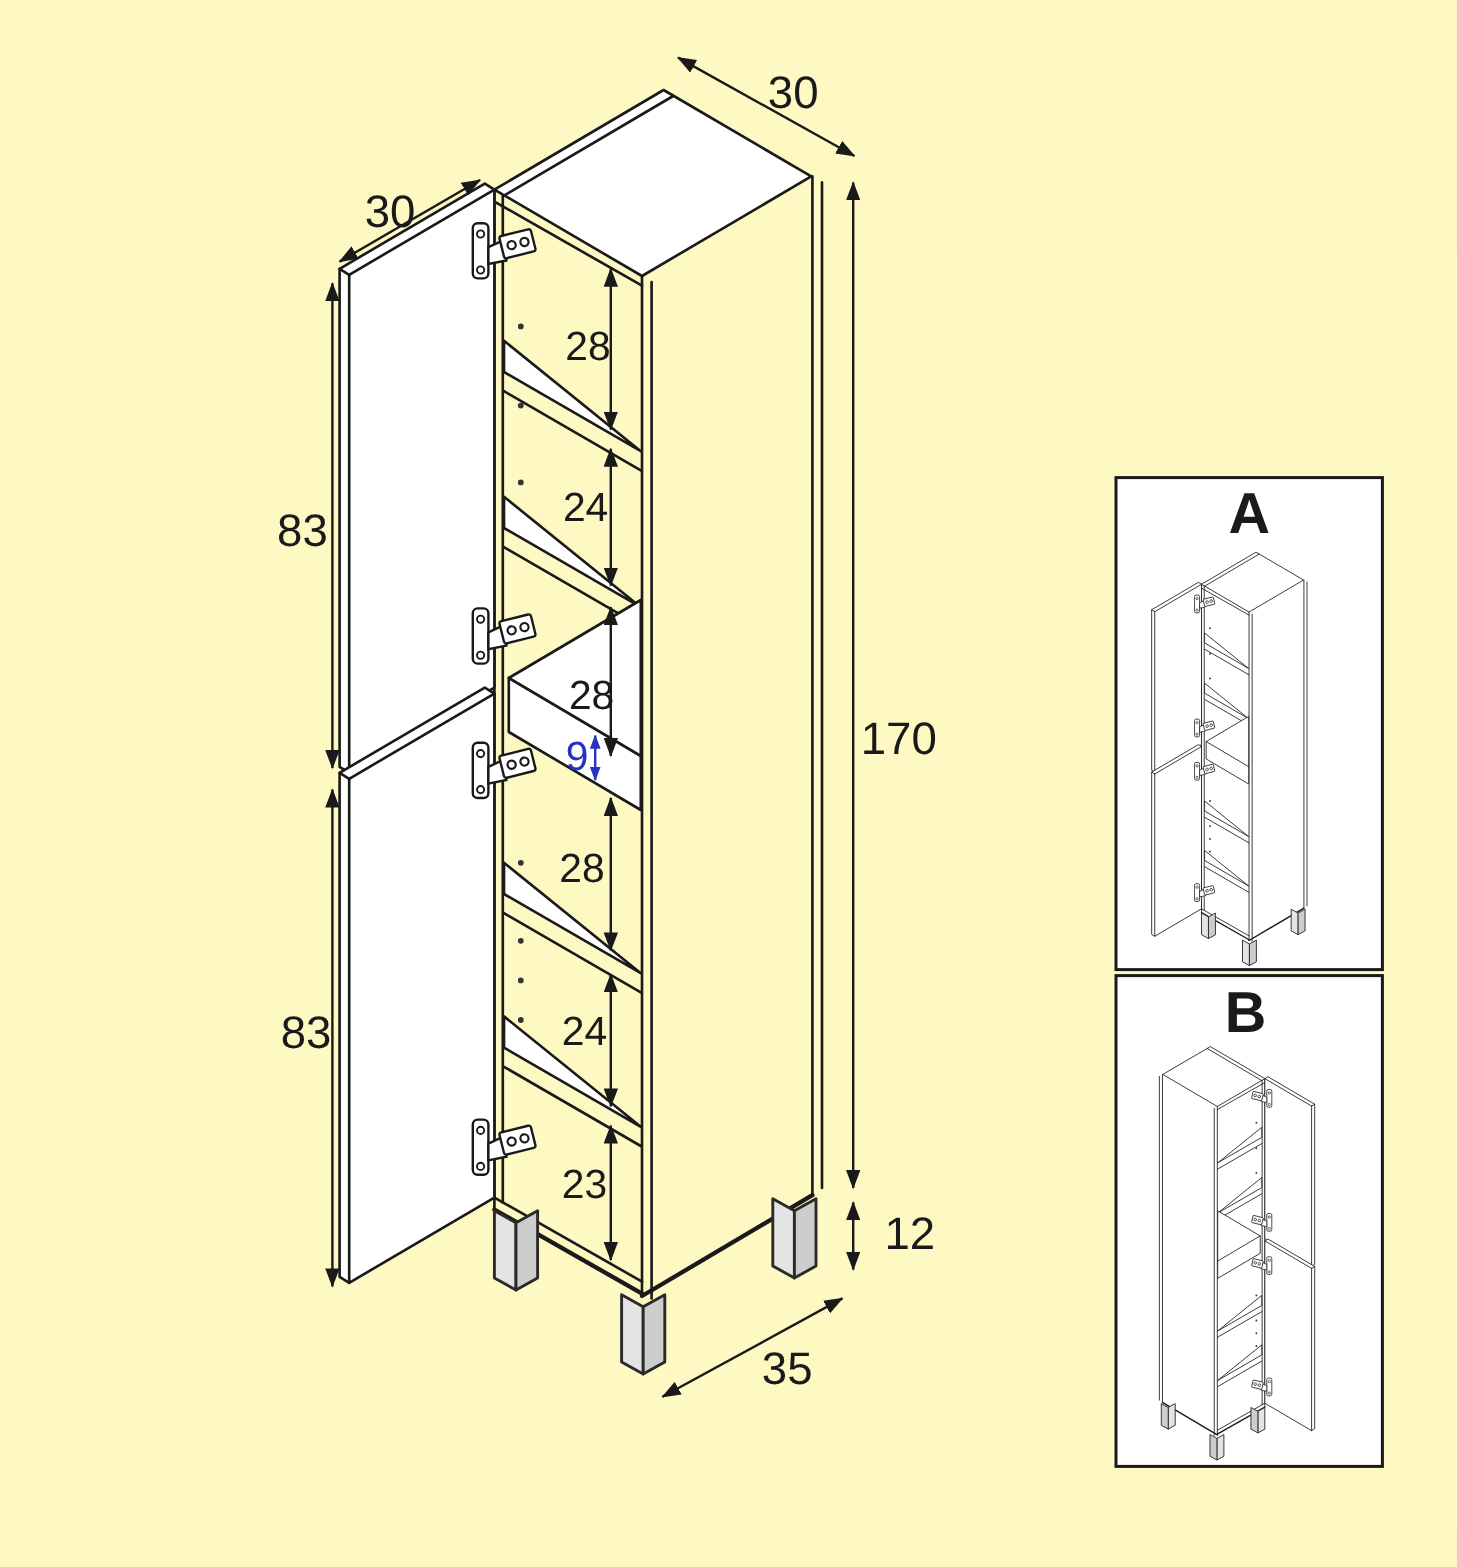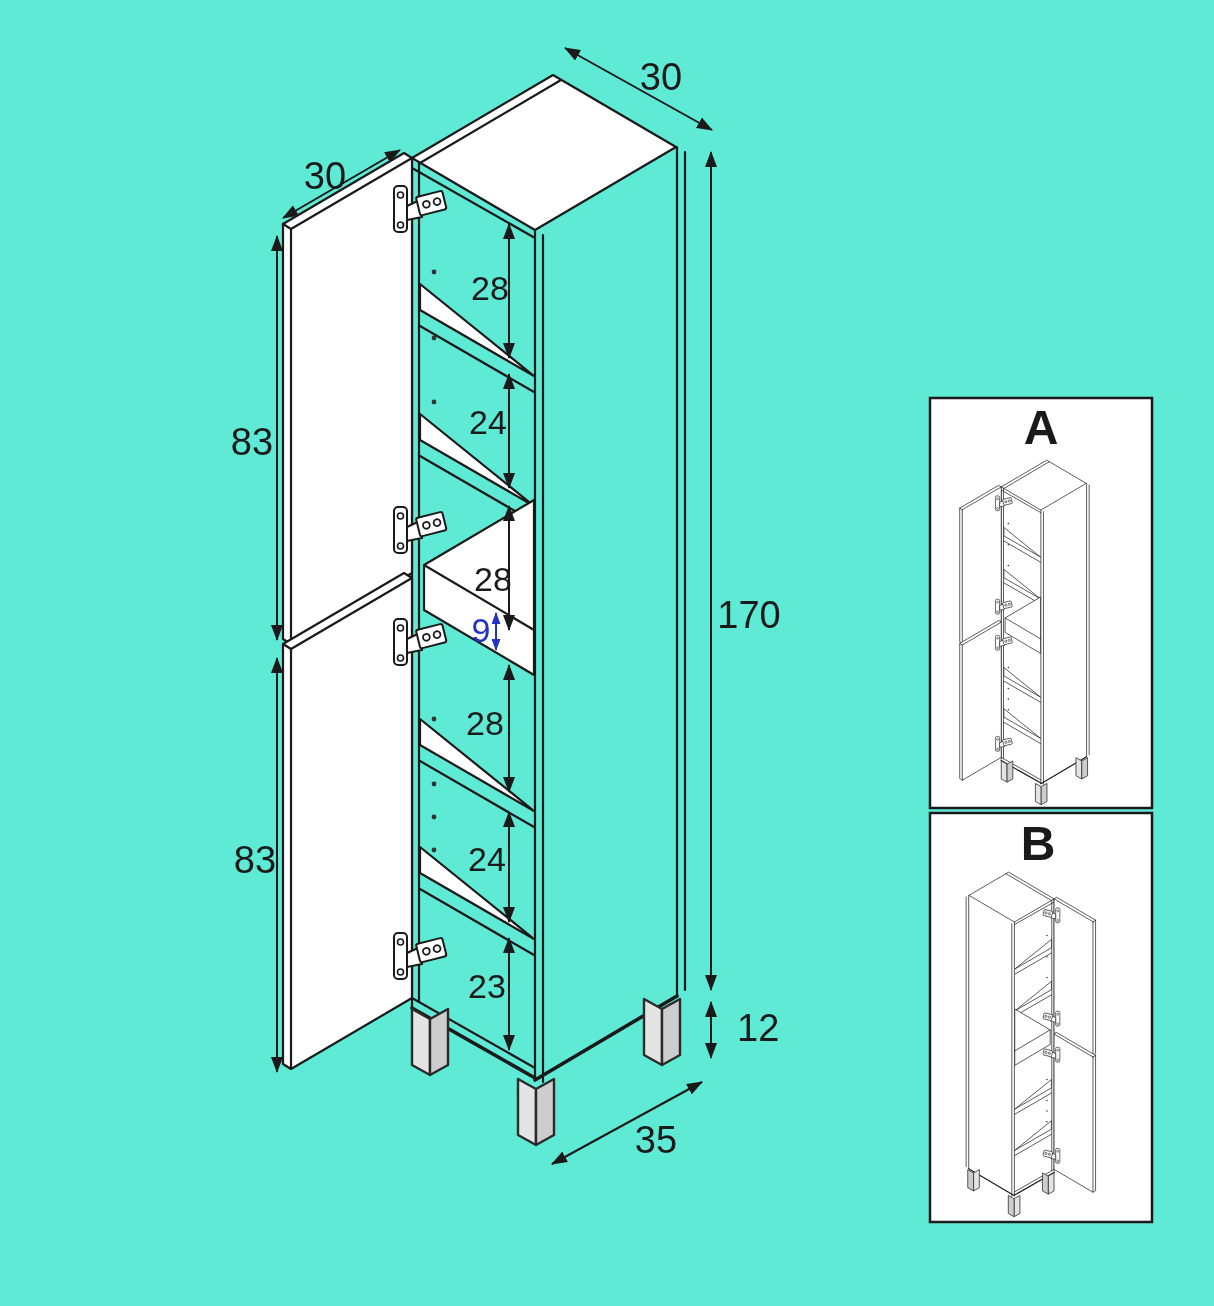--- a/index.html
+++ b/index.html
@@ -1,20 +1,20 @@
 <!DOCTYPE html>
 <html><head>
 <meta charset="utf-8">
 <style>
   html, body { margin: 0; padding: 0; background: #ffffff; }
   .stage {
     position: relative;
     width: 1214px;
     height: 1306px;
-    background: #5eead4;
+    background: #fef9c3;
     overflow: hidden;
     font-family: "Liberation Sans", sans-serif;
   }
   svg text {
     font-family: "Liberation Sans", sans-serif;
     fill: #1a1a1a;
   }
   .dim-lg { font-size: 38px; }
   .dim-sm { font-size: 34px; }
   .accent-txt { fill: #2433c0; }

